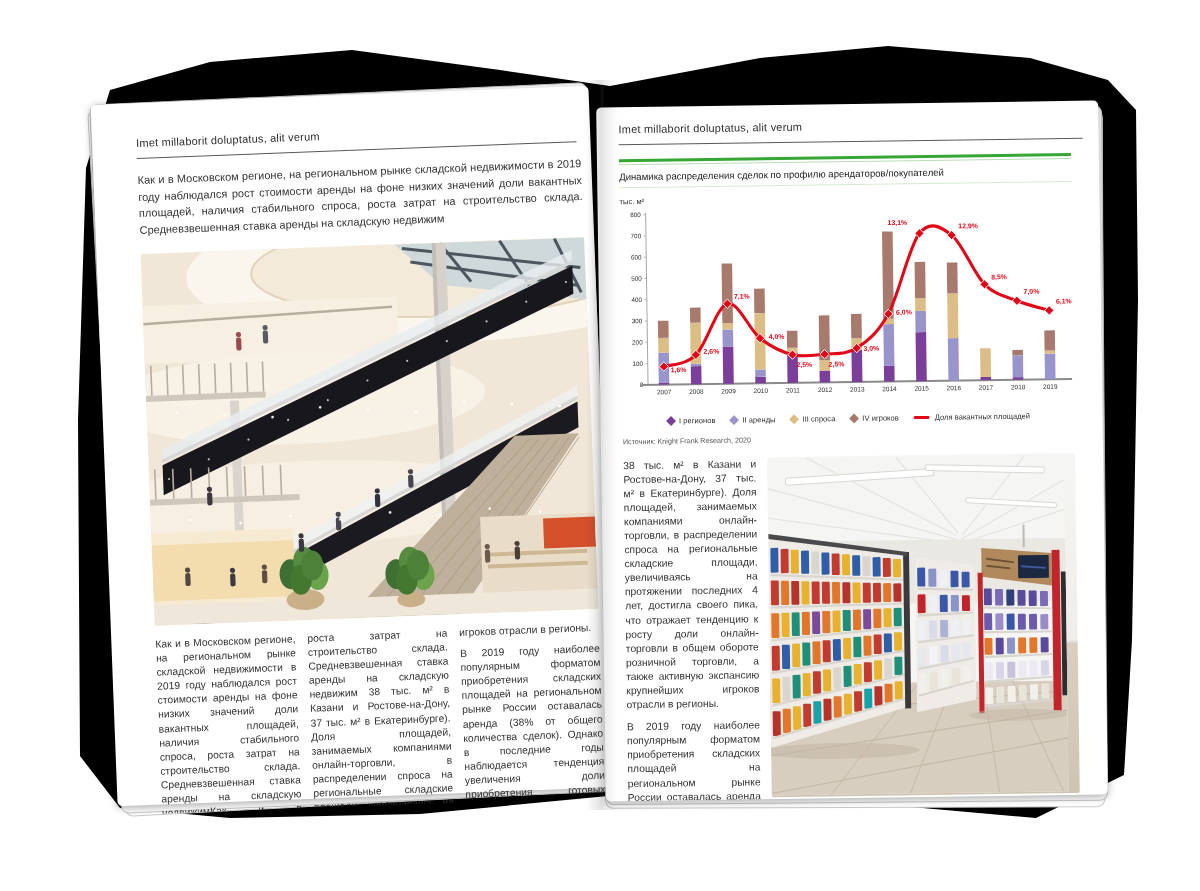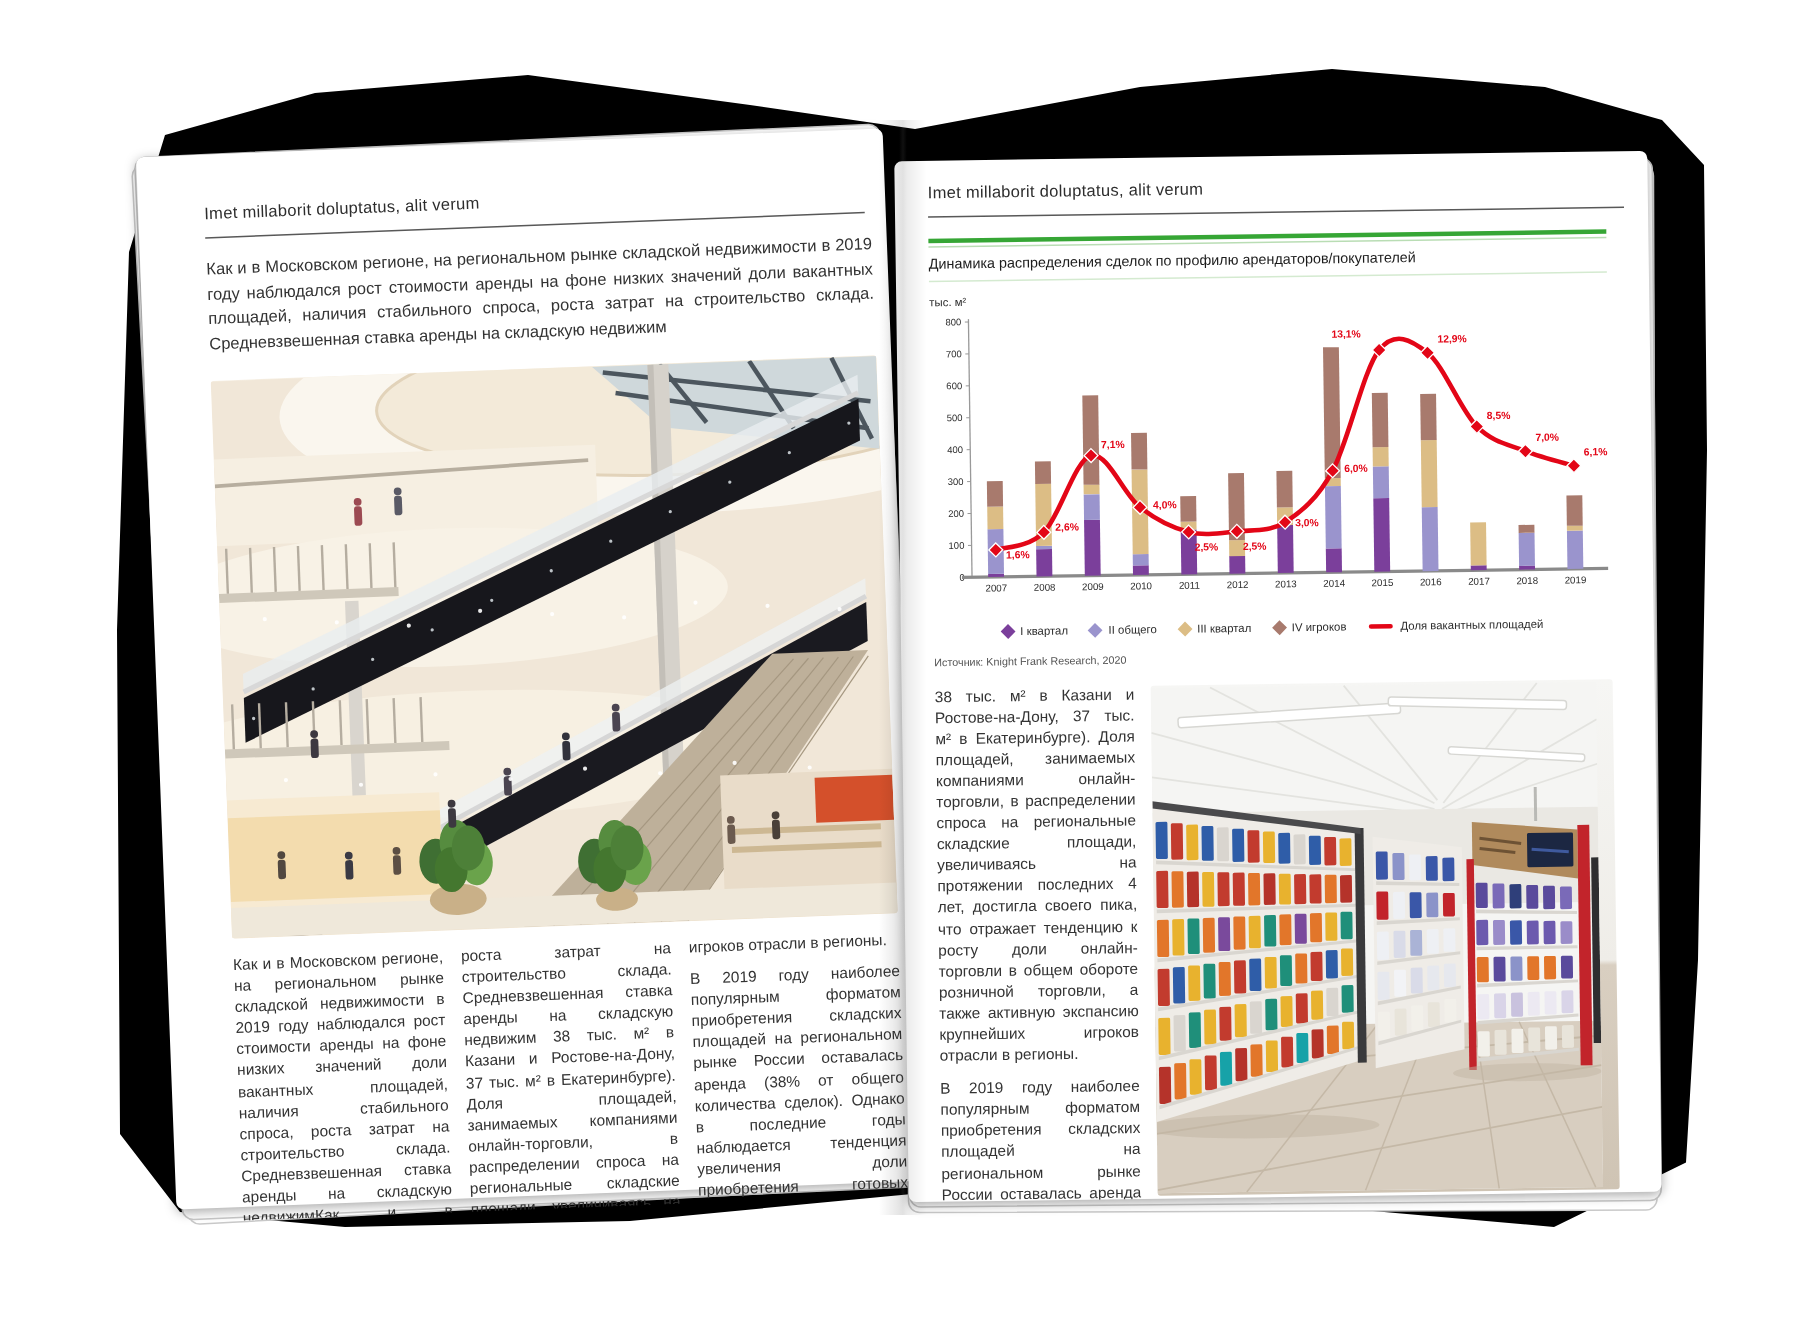--- a/index.html
+++ b/index.html
@@ -317,29 +317,29 @@
               <rect x="-3.4" y="-3.4" width="6.8" height="6.8" transform="translate(411.80769230769226,102.91625) rotate(45)" fill="#e30617" stroke="#fff" stroke-width="0.9"></rect>
               <text class="pctlabel" x="418.80769230769226" y="95.91625">7,0%</text>
               <rect x="-3.4" y="-3.4" width="6.8" height="6.8" transform="translate(445.2692307692308,113.469875) rotate(45)" fill="#e30617" stroke="#fff" stroke-width="0.9"></rect>
               <text class="pctlabel" x="452.2692307692308" y="106.469875">6,1%</text>
             </g>
           </svg>
 
         <div class="legend">
             <span class="legend-item">
               <span class="diamond" style="background:#7b3f9b"></span>
-              <span>I квартал</span>
+              <span>I регионов</span>
             </span>
             <span class="legend-item">
               <span class="diamond" style="background:#9a94cd"></span>
-              <span>II общего</span>
+              <span>II аренды</span>
             </span>
             <span class="legend-item">
               <span class="diamond" style="background:#dcbd85"></span>
-              <span>III квартал</span>
+              <span>III спроса</span>
             </span>
             <span class="legend-item">
               <span class="diamond" style="background:#a87a6d"></span>
               <span>IV игроков</span>
             </span>
             <span class="legend-item">
               <span class="legend-line" style="background:#e30617"></span>
               <span>Доля вакантных площадей</span>
             </span>
           </div>

